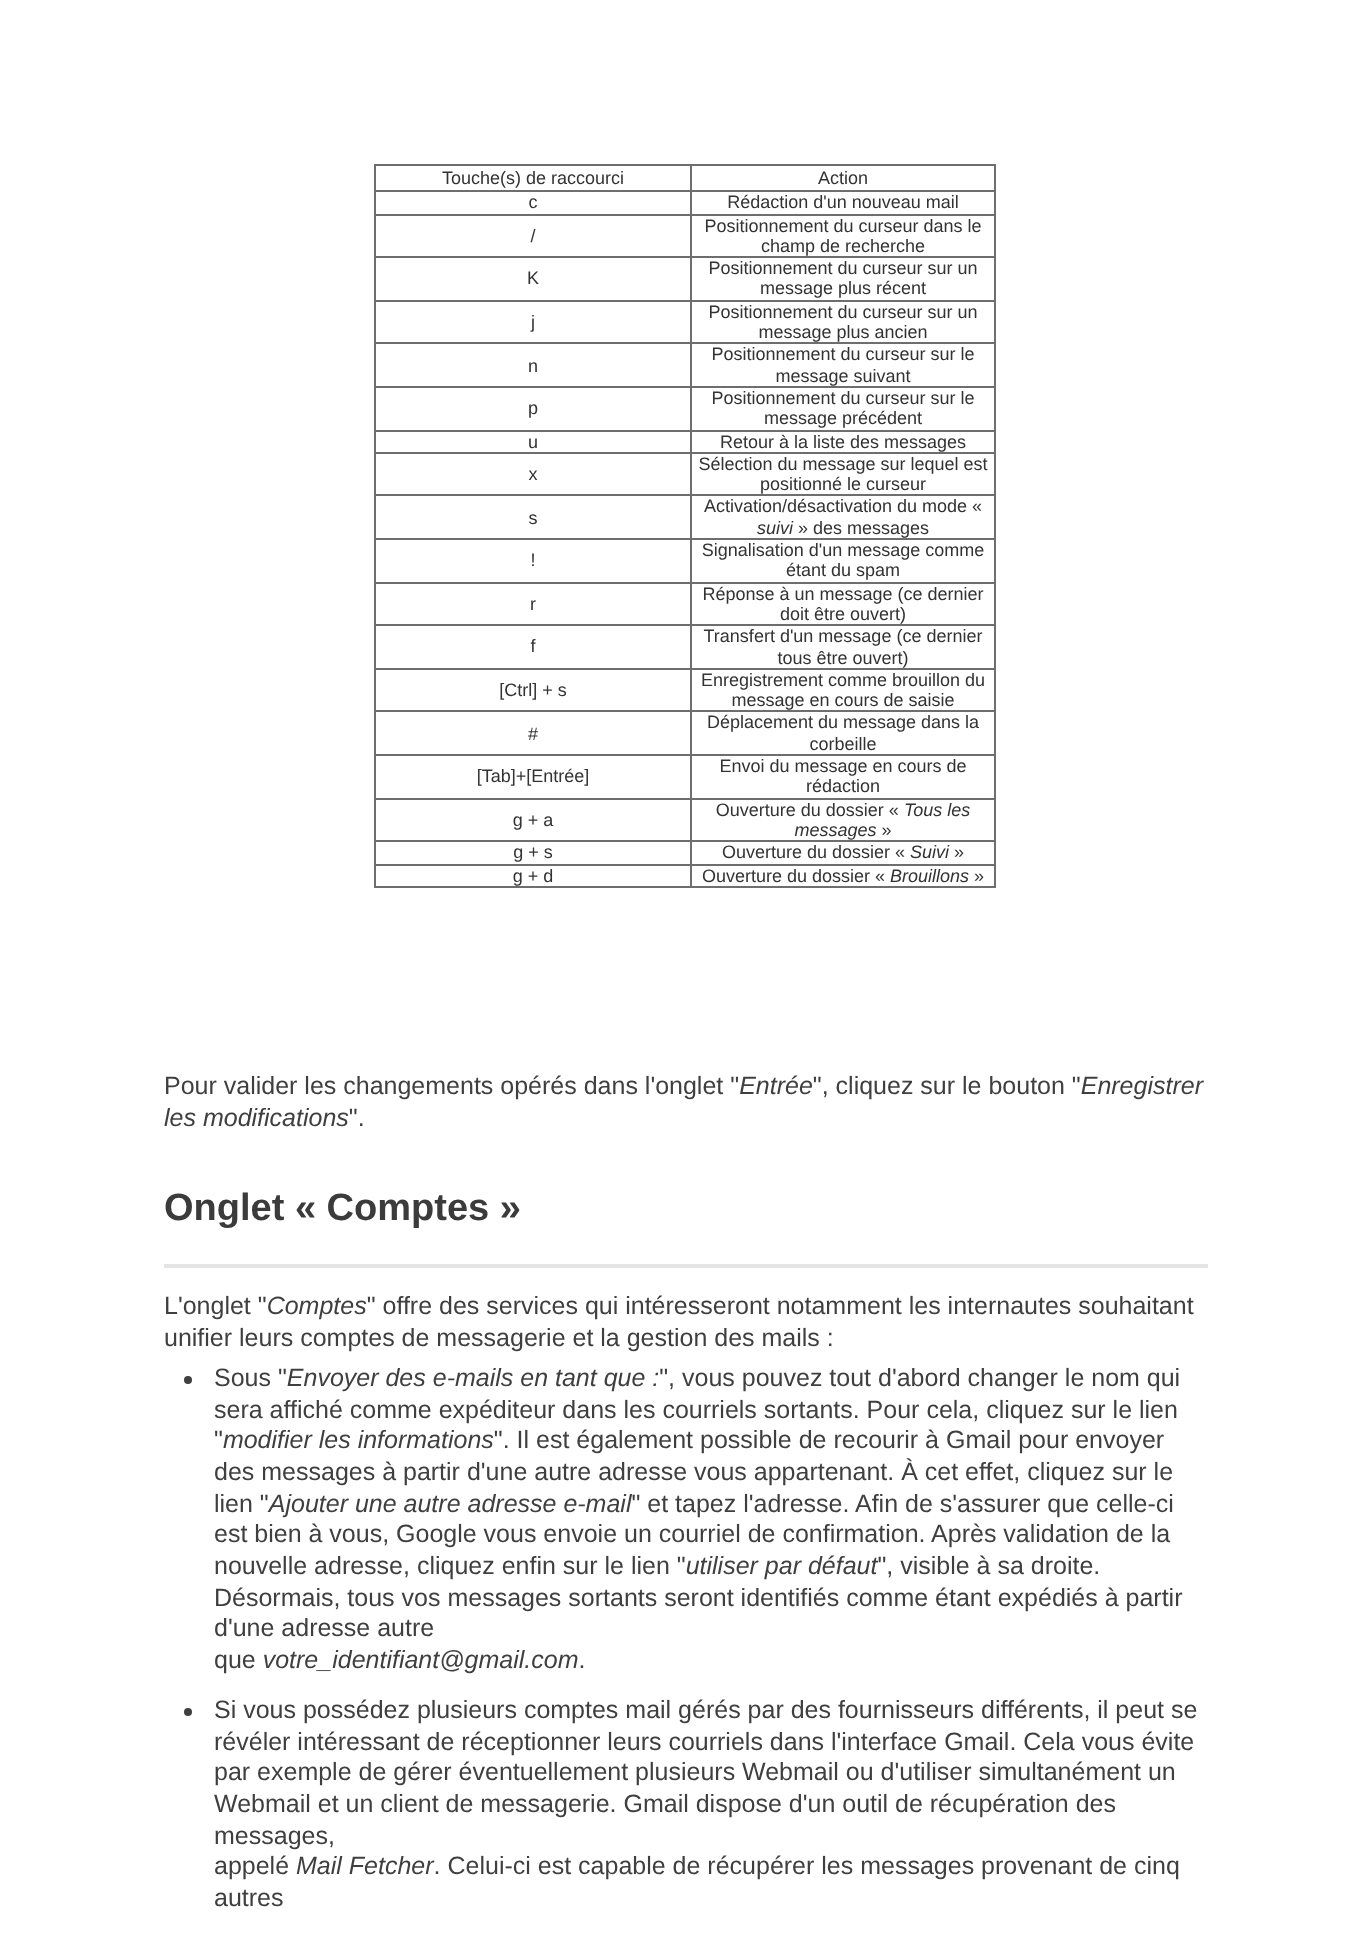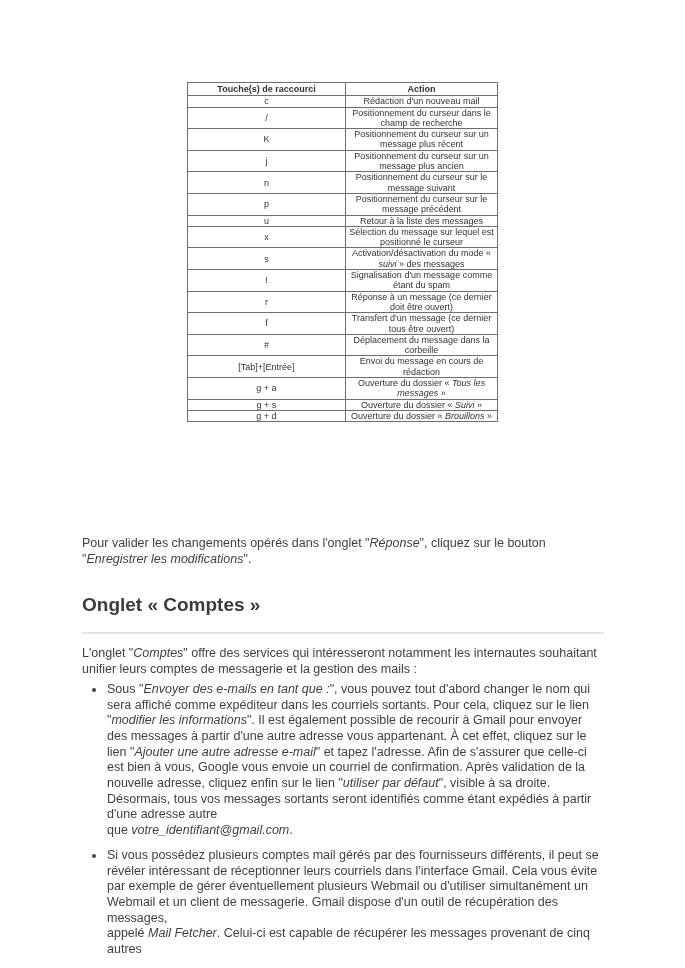--- a/index.html
+++ b/index.html
@@ -27,21 +27,21 @@
     color: #333333;
   }
   table.shortcuts col.c-key { width: 158px; }
   table.shortcuts col.c-action { width: 152px; }
   table.shortcuts th, table.shortcuts td {
     border: 1px solid #6e6e6e;
     text-align: center;
     vertical-align: middle;
     padding: 0 3px;
   }
-  table.shortcuts th { font-weight: bold; padding: 1px 3px; }
+  table.shortcuts th { font-weight: normal; padding: 1px 3px; }
   table.shortcuts em { font-style: italic; }
 
   
   .content {
     position: absolute;
     top: 536px; left: 82px;
     width: 522px;
     font-size: 12.5px;
     line-height: 15.7px;
     text-align: left;
@@ -128,20 +128,24 @@
         </tr>
         <tr>
           <td>r</td>
           <td><span>Réponse à un message (ce dernier doit être ouvert)</span></td>
         </tr>
         <tr>
           <td>f</td>
           <td><span>Transfert d'un message (ce dernier tous être ouvert)</span></td>
         </tr>
         <tr>
+          <td>[Ctrl] + s</td>
+          <td><span>Enregistrement comme brouillon du message en cours de saisie</span></td>
+        </tr>
+        <tr>
           <td>#</td>
           <td><span>Déplacement du message dans la corbeille</span></td>
         </tr>
         <tr>
           <td>[Tab]+[Entrée]</td>
           <td><span>Envoi du message en cours de rédaction</span></td>
         </tr>
         <tr>
           <td>g + a</td>
           <td><span>Ouverture du dossier « </span><em>Tous les messages</em><span> »</span></td>
@@ -152,21 +156,21 @@
         </tr>
         <tr>
           <td>g + d</td>
           <td><span>Ouverture du dossier « </span><em>Brouillons</em><span> »</span></td>
         </tr>
       </tbody>
   </table>
 </div>
 
 <div class="content">
-  <p><span>Pour valider les changements opérés dans l'onglet "</span><em>Réponse</em><span>", cliquez sur le bouton "</span><em>Enregistrer les modifications</em><span>".</span></p>
+  <p><span>Pour valider les changements opérés dans l'onglet "</span><em>Entrée</em><span>", cliquez sur le bouton "</span><em>Enregistrer les modifications</em><span>".</span></p>
 
   <h2 class="section-heading">Onglet « Comptes »</h2>
 
   <p class="para-intro"><span>L'onglet "</span><em>Comptes</em><span>" offre des services qui intéresseront notamment les internautes souhaitant unifier leurs comptes de messagerie et la gestion des mails :</span></p>
 
   <ul class="bullets">
       <li><span>Sous "</span><em>Envoyer des e-mails en tant que :</em><span>", vous pouvez tout d'abord changer le nom qui sera affiché comme expéditeur dans les courriels sortants. Pour cela, cliquez sur le lien "</span><em>modifier les informations</em><span>". Il est également possible de recourir à Gmail pour envoyer des messages à partir d'une autre adresse vous appartenant. À cet effet, cliquez sur le lien "</span><em>Ajouter une autre adresse e-mail</em><span>" et tapez l'adresse. Afin de s'assurer que celle-ci est bien à vous, Google vous envoie un courriel de confirmation. Après validation de la nouvelle adresse, cliquez enfin sur le lien "</span><em>utiliser par défaut</em><span>", visible à sa droite. Désormais, tous vos messages sortants seront identifiés comme étant expédiés à partir d'une adresse autre</span><br><span>que </span><em>votre_identifiant@gmail.com</em><span>.</span></li>
       <li><span>Si vous possédez plusieurs comptes mail gérés par des fournisseurs différents, il peut se révéler intéressant de réceptionner leurs courriels dans l'interface Gmail. Cela vous évite par exemple de gérer éventuellement plusieurs Webmail ou d'utiliser simultanément un Webmail et un client de messagerie. Gmail dispose d'un outil de récupération des messages,</span><br><span>appelé </span><em>Mail Fetcher</em><span>. Celui-ci est capable de récupérer les messages provenant de cinq autres</span></li>
     </ul>
 </div>

